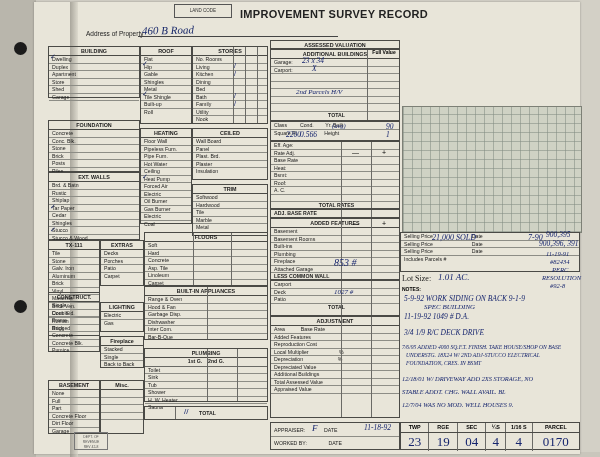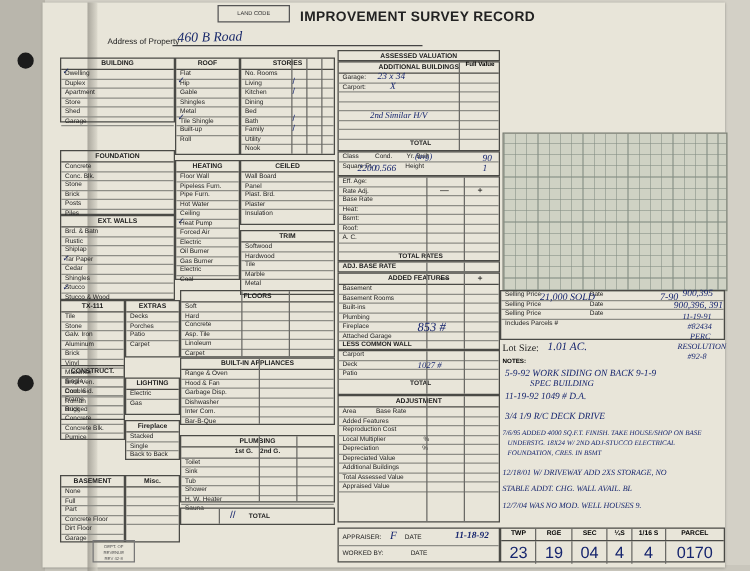--- a/index.html
+++ b/index.html
@@ -96,21 +96,21 @@
     position:absolute;left:366px;top:420px;width:180px;height:28px;
     border:1px solid #4a4a46;box-sizing:border-box;
   }
   .bb-hdr{
     display:flex;font-size:5.4px;font-weight:bold;height:9px;line-height:9px;
     border-bottom:1px solid #4a4a46;text-align:center;
   }
   .bb-hdr span{border-right:1px solid #6a6a66;box-sizing:border-box;}
   .bb-vals{
     display:flex;height:18px;align-items:center;
-    font-family:Liberation Sans, sans-serif;color:#16256e;font-size:13px;
+    font-family:Liberation Serif, serif;color:#16256e;font-size:13px;
     text-align:center;
   }
   .bb-vals span{border-right:1px solid #6a6a66;box-sizing:border-box;line-height:18px;}
 
   .sm{font-size:5px;}
   .ctr{text-align:center;}
   .bold{font-weight:bold;}
   .stamp{
     position:absolute;left:40px;top:430px;width:34px;height:18px;
     border:1px solid #777;font-size:3.4px;color:#555;text-align:center;
@@ -362,21 +362,21 @@
       <div class="row">&nbsp;</div>
       <div class="row">&nbsp;</div>
       <div class="row">&nbsp;</div>
       <div class="row">&nbsp;</div>
       <div class="row">&nbsp;</div>
       <div class="row nb ctr bold">TOTAL</div>
       <div class="vline" style="left:96px;"></div>
     </div>
     <div class="hand" style="left:268px;top:54px;font-size:7.5px;">23 x 34</div>
     <div class="hand" style="left:278px;top:62px;font-size:7.5px;">X</div>
-    <div class="hand" style="left:262px;top:86px;font-size:7px;">2nd Similar  H/V</div>
+    <div class="hand" style="left:262px;top:86px;font-size:7px;">2nd Parcels  H/V</div>
     <div class="sm bold" style="position:absolute;left:336px;top:48px;font-size:5px;text-align:center;width:28px;line-height:5px;">Full Value</div>
 
     <div class="box" style="left:236px;top:119px;width:130px;height:20px;">
       <div class="row">
         <span>Class</span>
         &nbsp;&nbsp;&nbsp;&nbsp;&nbsp;&nbsp;&nbsp;
         <span>Cond.</span>
         &nbsp;&nbsp;&nbsp;&nbsp;&nbsp;&nbsp;
         <span>Yr. Built</span>
       </div>
@@ -474,21 +474,21 @@
         &nbsp;&nbsp;&nbsp;&nbsp;&nbsp;&nbsp;&nbsp;&nbsp;&nbsp;&nbsp;&nbsp;
         <span>DATE</span>
       </div>
       <div class="row nb" style="height:13px;line-height:13px;">
         <span>WORKED BY:</span>
         &nbsp;&nbsp;&nbsp;&nbsp;&nbsp;&nbsp;&nbsp;&nbsp;&nbsp;&nbsp;&nbsp;&nbsp;&nbsp;
         <span>DATE</span>
       </div>
     </div>
     <div class="hand" style="left:278px;top:421px;font-size:9px;">F</div>
-    <div class="hand" style="left:330px;top:421px;font-size:7.5px;font-weight:bold;">11-18-92</div>
+    <div class="hand" style="left:330px;top:421px;font-size:7.5px;">11-18-92</div>
 
     <div class="grid-photo"></div>
 
     <div class="box" style="left:366px;top:230px;width:180px;height:40px;">
       <div class="row">
         <span>Selling Price</span>
         &nbsp;&nbsp;&nbsp;&nbsp;&nbsp;&nbsp;&nbsp;&nbsp;&nbsp;&nbsp;&nbsp;&nbsp;&nbsp;&nbsp;&nbsp;&nbsp;&nbsp;&nbsp;&nbsp;&nbsp;&nbsp;&nbsp;&nbsp;&nbsp;&nbsp;
         <span>Date</span>
       </div>
       <div class="row">

